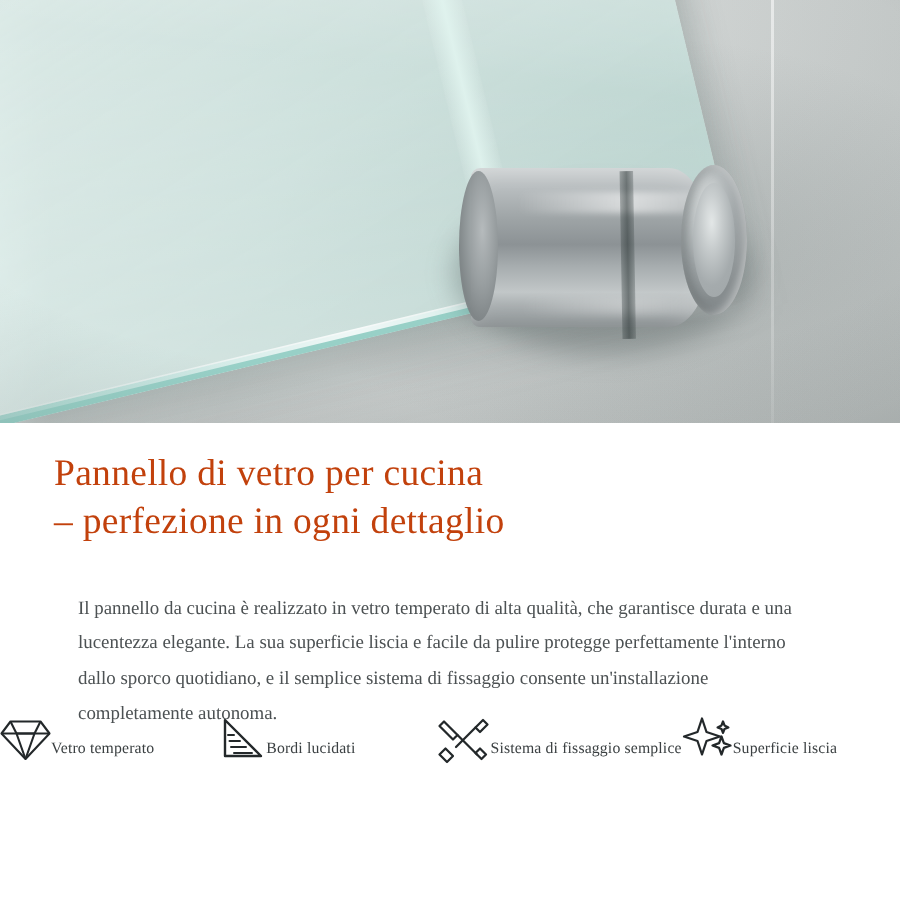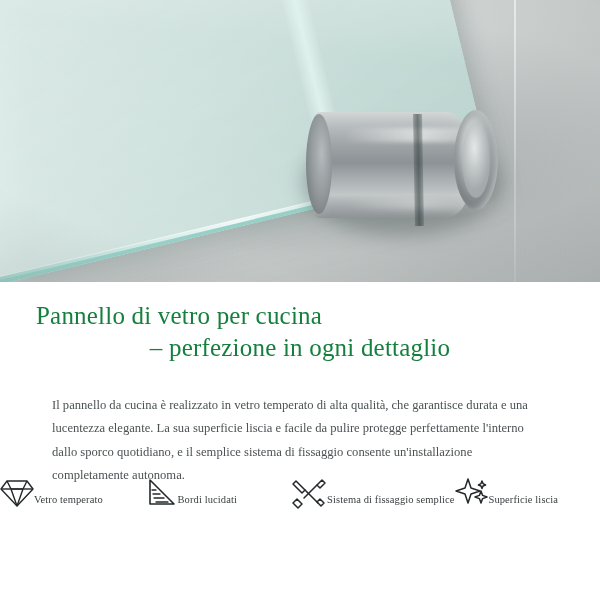--- a/index.html
+++ b/index.html
@@ -168,24 +168,24 @@
     width: 600px; height: 318px;
     background: #ffffff;
   }
   .headline {
     margin: 0;
     padding: 18px 36px 0 36px;
     font-family: "Liberation Serif", serif;
     font-weight: 400;
     font-size: 25px;
     line-height: 1.28;
-    color: #15803d;
+    color: #c2410c;
     letter-spacing: 0.2px;
   }
-  .headline .l2 { display: block; text-align: center; }
+  .headline .l2 { display: block; }
   .body-copy {
     margin: 16px;
     padding: 14px 40px 0 36px;
     font-family: "Liberation Serif", serif;
     font-size: 12.6px;
     line-height: 1.85;
     color: #4c5153;
   }
 
   

